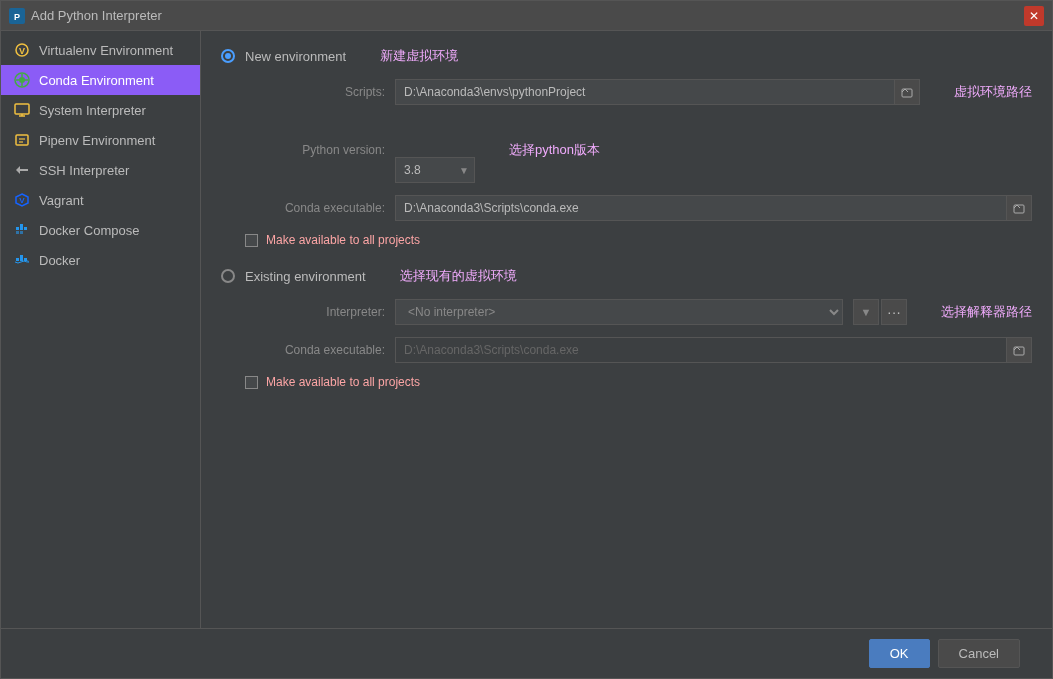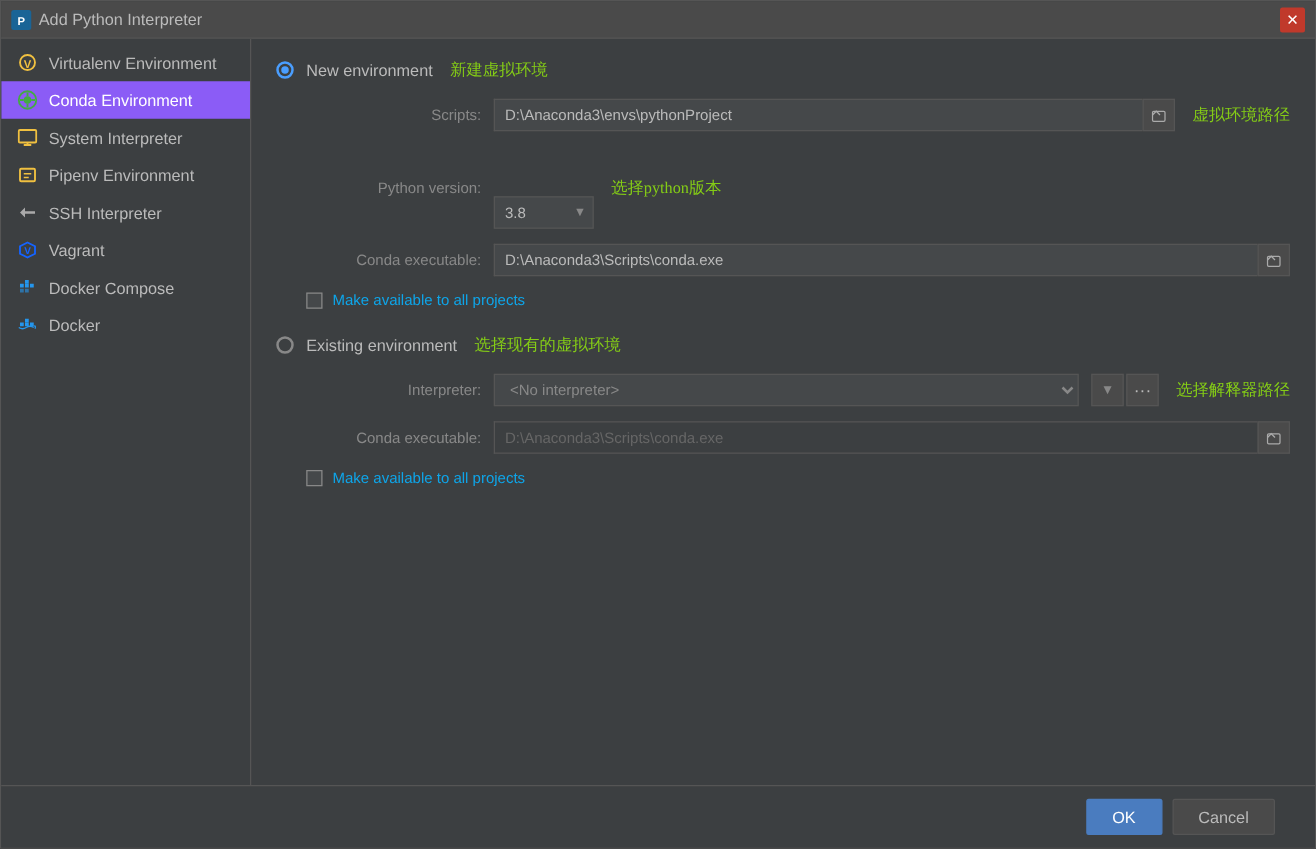--- a/index.html
+++ b/index.html
@@ -161,24 +161,23 @@
       border-radius: 50%;
       background: #4a9eff;
     }
 
     .radio-label {
       color: #bbbbbb;
       font-size: 13px;
     }
 
     .annotation-text {
-      color: #84cc16;
+      color: #f0abfc;
       font-size: 13px;
-      margin-left: 4px;
-      font-family: Liberation Serif, serif;
+      margin-left: 24px;
     }
 
     .form-row {
       display: flex;
       align-items: center;
       gap: 10px;
       margin-bottom: 12px;
       padding-left: 24px;
     }
 
@@ -271,21 +270,21 @@
       height: 13px;
       border: 1px solid #888;
       background: #45484a;
       display: flex;
       align-items: center;
       justify-content: center;
       cursor: pointer;
     }
 
     .checkbox-label {
-      color: #0ea5e9;
+      color: #fca5a5;
       font-size: 12px;
     }
 
     .divider-section {
       margin-top: 10px;
     }
 
     .interpreter-row {
       display: flex;
       align-items: center;

